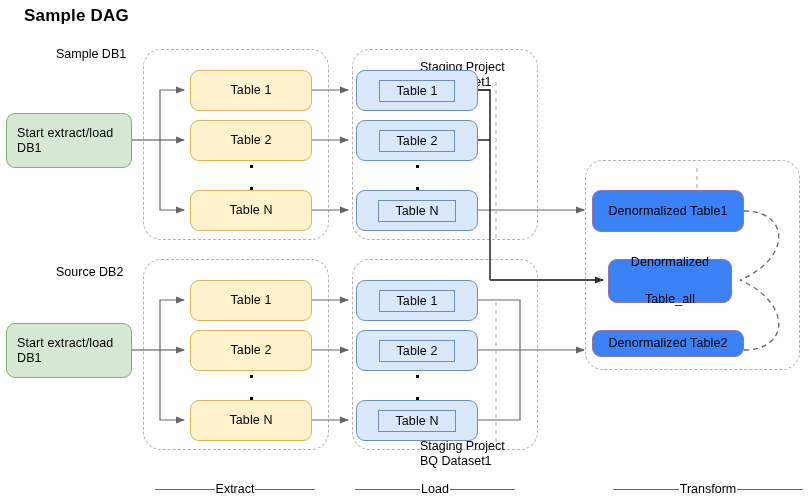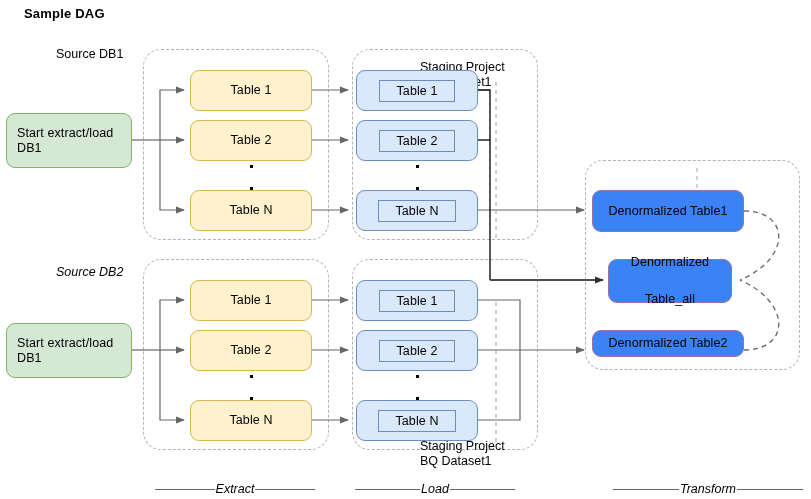--- a/index.html
+++ b/index.html
@@ -85,41 +85,40 @@
     position: absolute;
     font-size: 12.5px;
     line-height: 15px;
     color: #000000;
     white-space: nowrap;
   }
   .caption.right {
   }
   .title {
     position: absolute;
-    font-size: 13px;
+    font-size: 17px;
     font-weight: bold;
     letter-spacing: 0.2px;
     color: #000000;
   }
   .phase {
     position: absolute;
     display: flex;
     align-items: center;
     font-size: 12.5px;
     color: #000000;
     white-space: nowrap;
   }
   .phase .bar {
     height: 0;
     border-top: 1.2px solid #666666;
     flex: 1 1 auto;
   }
   .phase .phase-label {
     padding: 0 1px;
-    font-style: italic;
   }
   .ellipsis-dots {
     position: absolute;
     display: flex;
     flex-direction: column;
     align-items: center;
     justify-content: space-between;
   }
   .ellipsis-dots i {
     display: block;
@@ -191,22 +190,22 @@
       <path d="M496,442 L496,300"></path>
       <path d="M697,168 L697,190"></path>
     </g>
 
     <g stroke="#666666" stroke-width="1.3" fill="none" stroke-dasharray="5 4">
       <path d="M744,211 C790,211 792,258 740,280"></path>
       <path d="M744,350 C790,350 792,303 740,280"></path>
     </g>
   </svg>
 
-  <div class="caption" style="left:56px; top:47px;">Source DB1</div>
-  <div class="caption" style="left:56px; top:265px;font-style:italic;">Source DB2</div>
+  <div class="caption" style="left:56px; top:47px;">Sample DB1</div>
+  <div class="caption" style="left:56px; top:265px;">Source DB2</div>
 
   <div class="caption right" style="left:420px; top:60px; width:150px;">
     <div>Staging Project</div>
     <div>BQ Dataset1</div>
   </div>
 
   <div class="caption right" style="left:420px; top:439px; width:150px;">
     <div>Staging Project</div>
     <div>BQ Dataset1</div>
   </div>

